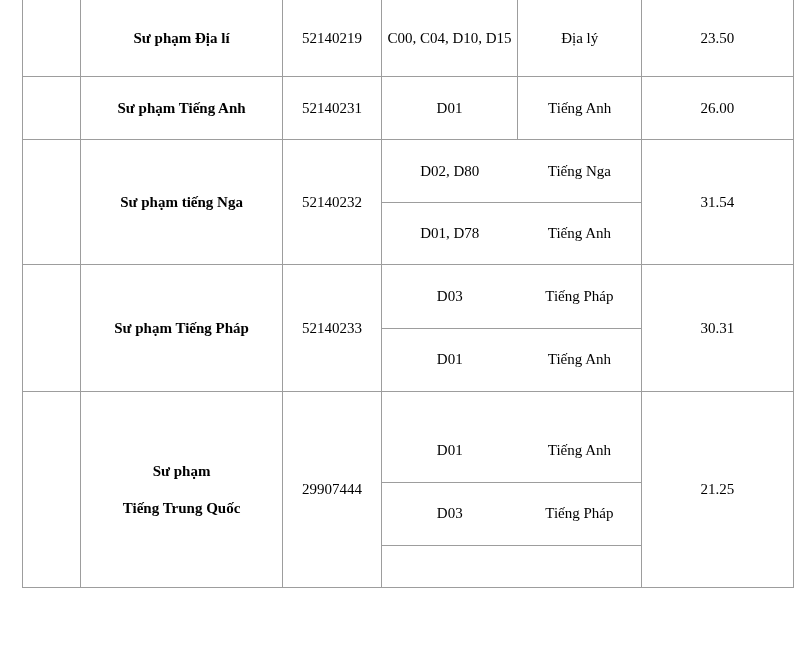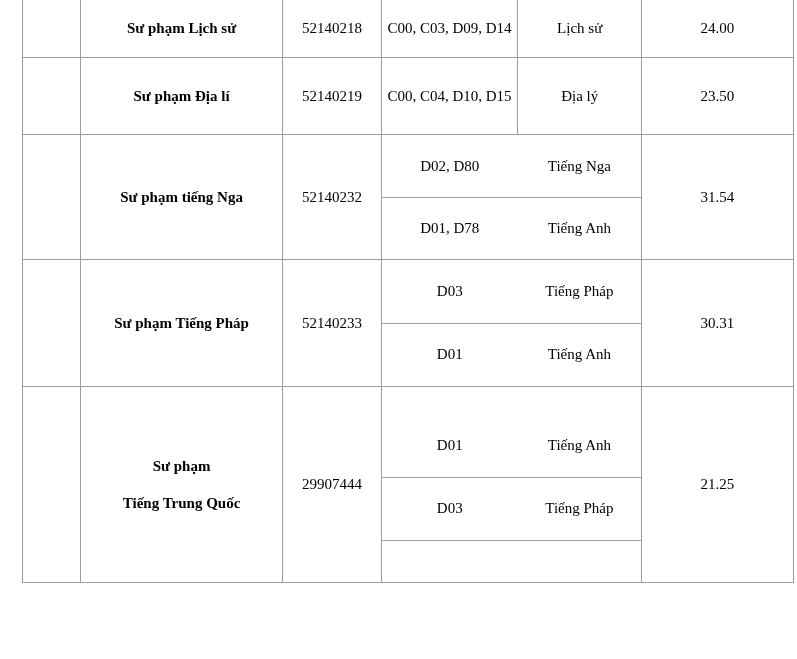--- a/index.html
+++ b/index.html
@@ -109,42 +109,42 @@
     <colgroup>
       <col class="c-index">
       <col class="c-name">
       <col class="c-code">
       <col class="c-block">
       <col class="c-subj">
       <col class="c-score">
     </colgroup>
     <tbody>
 
-      <tr class="h-58">
-        <td></td>
-        <td class="cell-name">
-          <span class="line">Sư phạm Lịch sử</span>
-        </td>
-        <td class="cell-code">52140218</td>
-        <td class="cell-block">C00, C03, D09, D14</td>
-        <td class="cell-subject">Lịch sử</td>
-        <td class="cell-score">24.00</td>
-      </tr>
 
       <tr class="h-75">
         <td style="height:76px;"></td>
         <td class="cell-name">
           <span class="line">Sư phạm Địa lí</span>
         </td>
         <td class="cell-code">52140219</td>
         <td class="cell-block">C00, C04, D10, D15</td>
         <td class="cell-subject">Địa lý</td>
         <td class="cell-score">23.50</td>
       </tr>
 
+      <tr>
+        <td style="height:62px;"></td>
+        <td class="cell-name">
+          <span class="line">Sư phạm Tiếng Anh</span>
+        </td>
+        <td class="cell-code">52140231</td>
+        <td class="cell-block">D01</td>
+        <td class="cell-subject">Tiếng Anh</td>
+        <td class="cell-score">26.00</td>
+      </tr>
 
       <tr>
         <td style="height:124px;"></td>
         <td class="cell-name">
           <span class="line">Sư phạm tiếng Nga</span>
         </td>
         <td class="cell-code">52140232</td>
         <td class="nested" colspan="2">
           <table class="inner">
             <colgroup>

